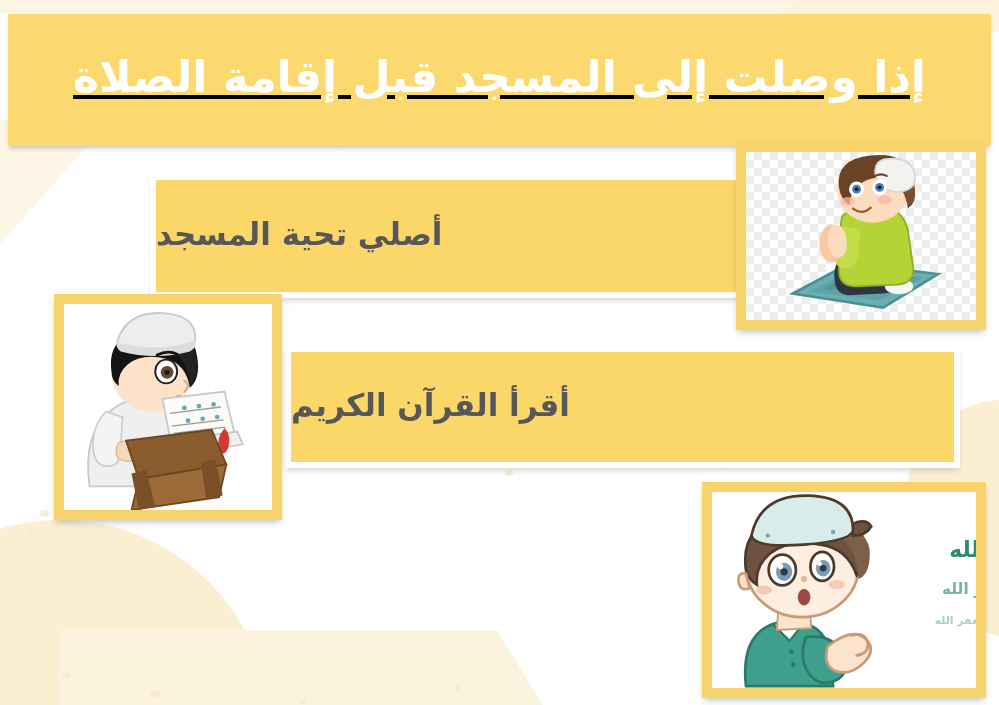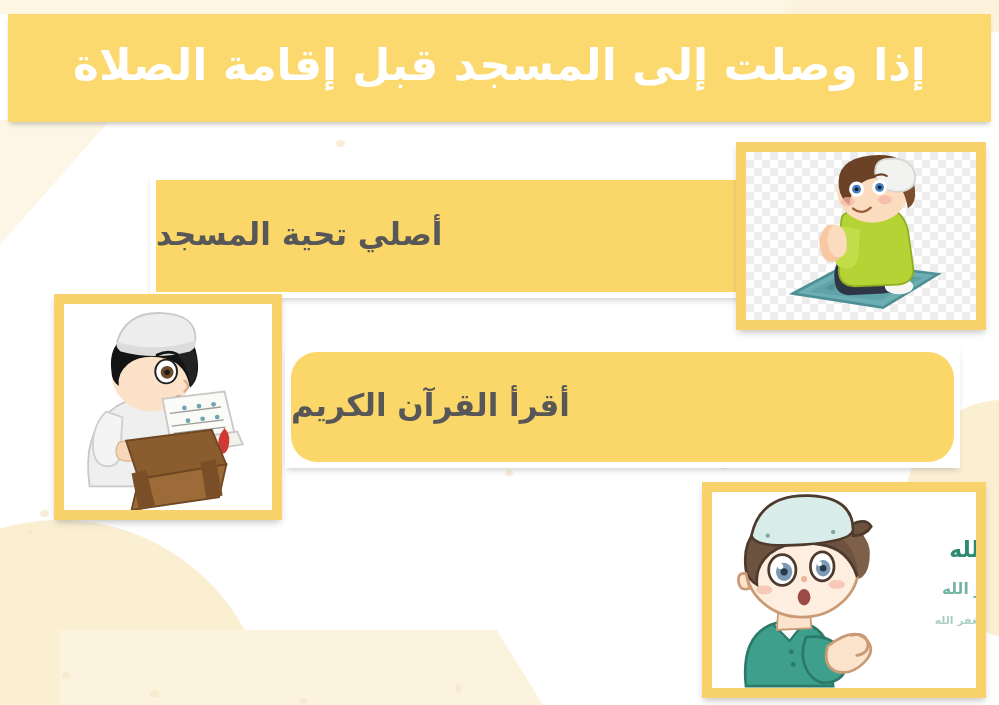--- a/index.html
+++ b/index.html
@@ -64,26 +64,27 @@
     position: absolute;
     border-radius: 50%;
     background: #F6E7C8;
     opacity: .75;
   }
 
   
   .title-banner {
     position: absolute;
     left: 8px; top: 14px;
-    width: 983px; height: 108px;
+    width: 983px; height: 132px;
     background: #FBD96E;
     display: flex;
     align-items: center;
     justify-content: center;
     box-shadow: 0 4px 5px -2px rgba(120,120,120,.45);
+    text-decoration: underline;
   }
   .title-banner .title-text {
     direction: rtl;
     color: #ffffff;
     font-size: 44px;
     font-weight: 700;
     line-height: 1.1;
     letter-spacing: 0;
     white-space: nowrap;
     padding-bottom: 6px;
@@ -108,21 +109,21 @@
     color: #575757;
     font-weight: 700;
     font-size: 31px;
     white-space: nowrap;
     padding-bottom: 4px;
   }
 
   #row-1 { left: 150px; top: 174px;  width: 600px; height: 124px; }
   #row-1 .row-fill { left: 6px; top: 6px; right: 6px; bottom: 6px; }
   #row-2 { left: 285px; top: 346px;  width: 675px; height: 122px; }
-  #row-2 .row-fill { left: 6px; top: 6px; right: 6px; bottom: 6px; border-radius: 26px; }
+  #row-2 .row-fill { left: 6px; top: 6px; right: 6px; bottom: 6px; }
   #row-3 { left: 52px;  top: 528px;  width: 655px; height: 120px; }
   #row-3 .row-fill { left: 6px; top: 6px; right: 6px; bottom: 6px; }
 
   
   .pic-frame {
     position: absolute;
     box-sizing: border-box;
     background: #F8D26B;
     padding: 10px;
     box-shadow: 0 4px 7px -2px rgba(130,130,130,.5);

